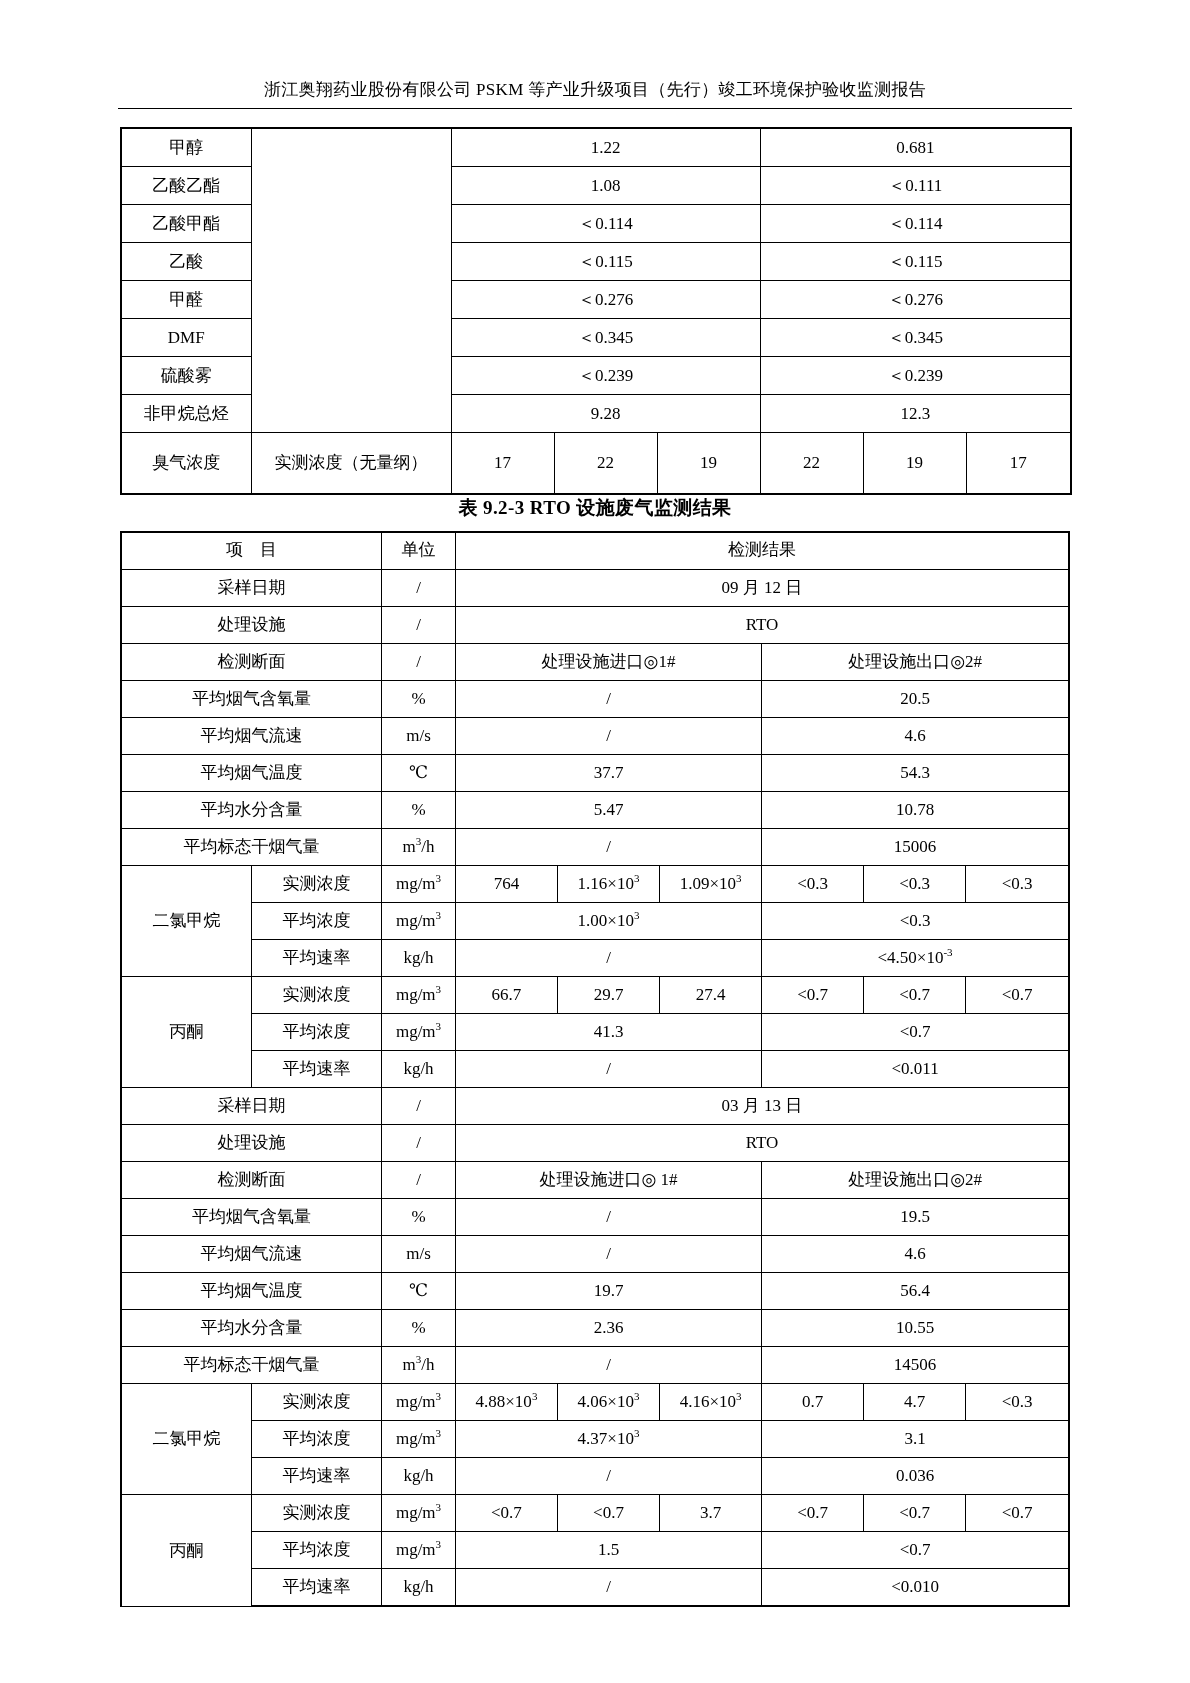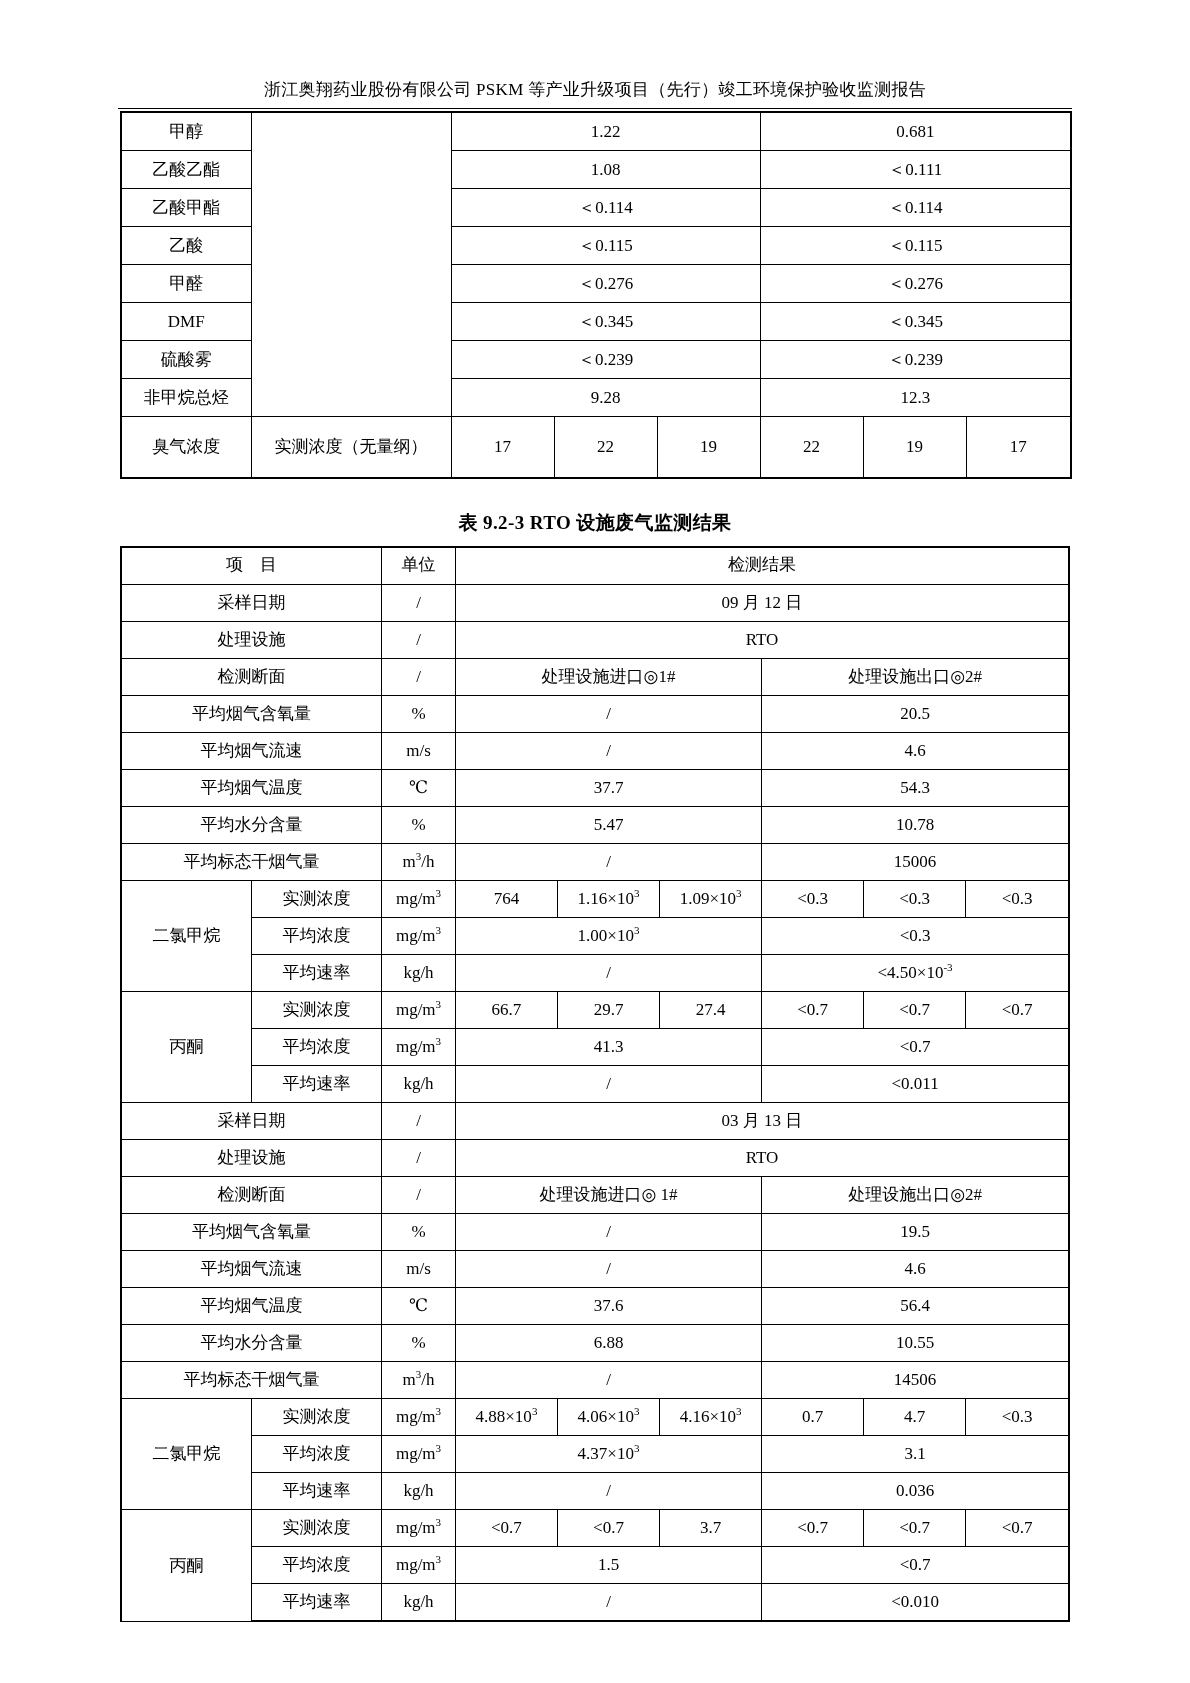--- a/index.html
+++ b/index.html
@@ -45,34 +45,34 @@
     font-size: 17px;
     text-align: center;
     vertical-align: middle;
     padding: 4px 2px;
     font-weight: normal;
     line-height: 1.25;
   }
 
   
   .tbl-top {
-    margin-top: 2px;
+    margin-top: 18px;
   }
   .tbl-top tr td { height: 29px; }
   .tbl-top tr:first-child td { border-top: 2.5px solid #000; }
   .tbl-top tr:last-child td { border-bottom: 2.5px solid #000; }
   .tbl-top td.edge-l { border-left: 2.5px solid #000; }
   .tbl-top td.edge-r { border-right: 2.5px solid #000; }
   .blank-cell { border-top: none; border-bottom: none; }
 
   .tbl-caption {
     text-align: center;
     font-size: 19px;
     font-weight: bold;
-    margin: 31px 0 10px 0;
+    margin: 0 0 10px 0;
     letter-spacing: 0.4px;
   }
 
   
   .tbl-main tr td { height: 28px; }
   .tbl-main thead td,
   .tbl-main tr.head td { border-top: 2.5px solid #000; border-bottom: 1px solid #000; font-family: Liberation Mono, monospace; }
   .tbl-main td.outer-l { border-left: 2.5px solid #000; }
   .tbl-main td.outer-r { border-right: 2.5px solid #000; }
   .tbl-main tr:last-child td { border-bottom: 2.5px solid #000; }
@@ -305,27 +305,27 @@
       </tr>
       <tr>
         <td class="outer-l" colspan="2">平均烟气流速</td>
         <td>m/s</td>
         <td colspan="3">/</td>
         <td class="outer-r" colspan="3">4.6</td>
       </tr>
       <tr>
         <td class="outer-l" colspan="2">平均烟气温度</td>
         <td>℃</td>
-        <td colspan="3">37.6</td>
+        <td colspan="3">19.7</td>
         <td class="outer-r" colspan="3">56.4</td>
       </tr>
       <tr>
         <td class="outer-l" colspan="2">平均水分含量</td>
         <td>%</td>
-        <td colspan="3">6.88</td>
+        <td colspan="3">2.36</td>
         <td class="outer-r" colspan="3">10.55</td>
       </tr>
       <tr>
         <td class="outer-l" colspan="2">平均标态干烟气量</td>
         <td>m<sup>3</sup>/h</td>
         <td colspan="3">/</td>
         <td class="outer-r" colspan="3">14506</td>
       </tr>
 
       <tr>

